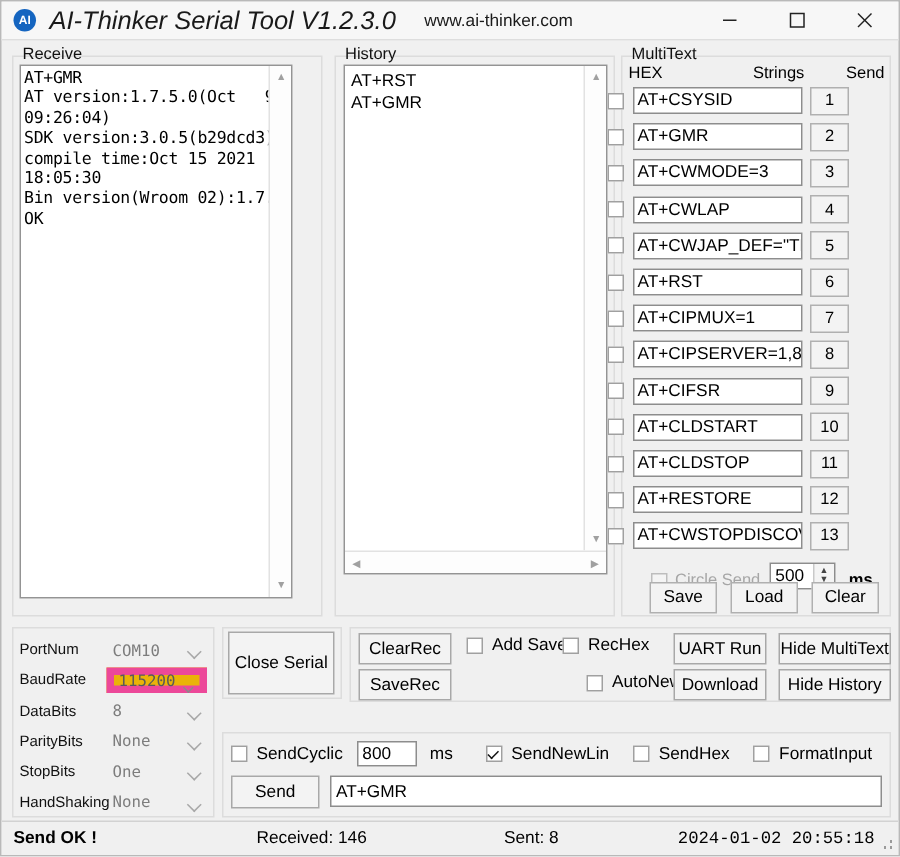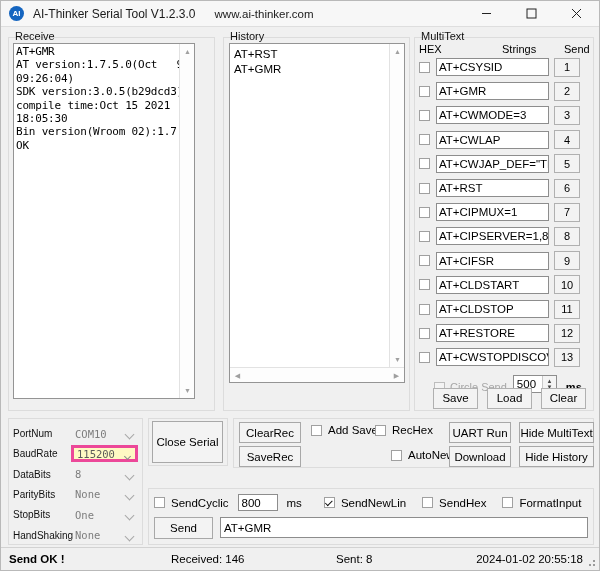--- a/index.html
+++ b/index.html
@@ -34,23 +34,24 @@
     width: 15px; height: 15px; margin-left: 8px;
     border-radius: 50%;
     background: #1565c0;
     display: flex; align-items: center; justify-content: center;
     color: #fff; font-size: 8px; font-weight: bold;
     font-family: Liberation Sans, sans-serif;
     flex: none;
   }
   #title-text {
     margin-left: 9px;
-    font-size: 12px;
+    font-size: 17px;
     color: #1a1a1a;
     white-space: nowrap;
+    font-style: italic;
   }
   #title-url {
     margin-left: 19px;
     font-size: 11.5px;
     color: #1a1a1a;
     white-space: nowrap;
   }
   .wbtn {
     width: 45px; height: 25px;
     display: flex; align-items: center; justify-content: center;
@@ -144,21 +145,21 @@
   #multi-group { left: 413px; top: 36px; width: 180px; height: 374px; }
   #mt-head {
     position: absolute; left: 418px; top: 42px;
     width: 172px; height: 14px;
   }
   #mt-hex  { position: absolute; left: 0;   top: 0; font-size: 11px; }
   #mt-str  { position: absolute; left: 83px; top: 0; font-size: 11px; }
   #mt-send { position: absolute; left: 145px; top: 0; font-size: 11px; }
 
   .mt-row {
-    position: absolute; left: 418px;
+    position: absolute; left: 404px;
     width: 175px; height: 20px;
     display: flex; align-items: center;
   }
   .mt-cb {
     width: 11px; height: 11px;
     border: 1px solid #a0a0a0;
     background: #fff;
     box-sizing: border-box;
     flex: none;
   }
@@ -236,21 +237,21 @@
   }
   .set-label { width: 58px; font-size: 10px; color: #111; text-align: left; }
   .set-sel {
     width: 67px; height: 17px;
     border: 1px solid transparent;
     background: transparent;
     display: flex; align-items: center;
     box-sizing: border-box;
     position: relative;
   }
-  .set-sel.boxed { border: 3px solid #ec4899; background: #fef9c3; }
+  .set-sel.boxed { border: 5px solid #ec4899; background: #eab308; }
   .set-val {
     font-size: 10.5px; color: #7d7d7d; padding-left: 3px;
     font-family: "DejaVu Sans Mono", monospace;
     white-space: nowrap;
   }
   .set-val.dark { color: #5a5a5a; }
   .caret {
     position: absolute; right: 4px; top: 5px;
     width: 6px; height: 6px;
     border-right: 1px solid #a8a8a8;
@@ -337,21 +338,21 @@
     position: absolute; left: 0; bottom: 0;
     width: 598px; height: 23px;
     background: #f0f0f0;
     border-top: 1px solid #d2d2d2;
     box-sizing: border-box;
     font-size: 11.5px;
   }
   #st-msg   { position: absolute; left: 8px;  top: 5px; font-weight: bold; }
   #st-recv  { position: absolute; left: 170px; top: 5px; }
   #st-sent  { position: absolute; left: 335px; top: 5px; }
-  #st-time  { position: absolute; right: 16px; top: 5px; }
+  #st-time  { position: absolute; right: 16px; top: 5px; font-family: Liberation Mono, monospace; }
   #grip {
     position: absolute; right: 3px; bottom: 3px;
     width: 10px; height: 10px;
     background:
       radial-gradient(circle 0.8px at 8px 8px, #9a9a9a 99%, transparent 0),
       radial-gradient(circle 0.8px at 4px 8px, #9a9a9a 99%, transparent 0),
       radial-gradient(circle 0.8px at 8px 4px, #9a9a9a 99%, transparent 0);
   }
 </style>
 </head>

